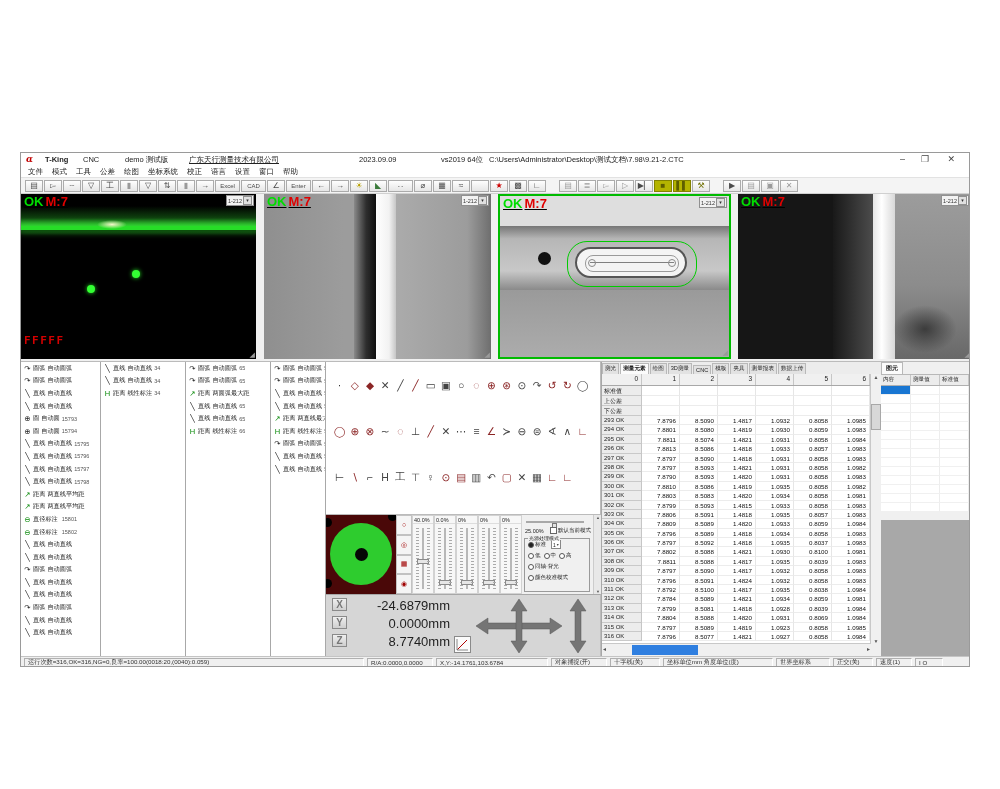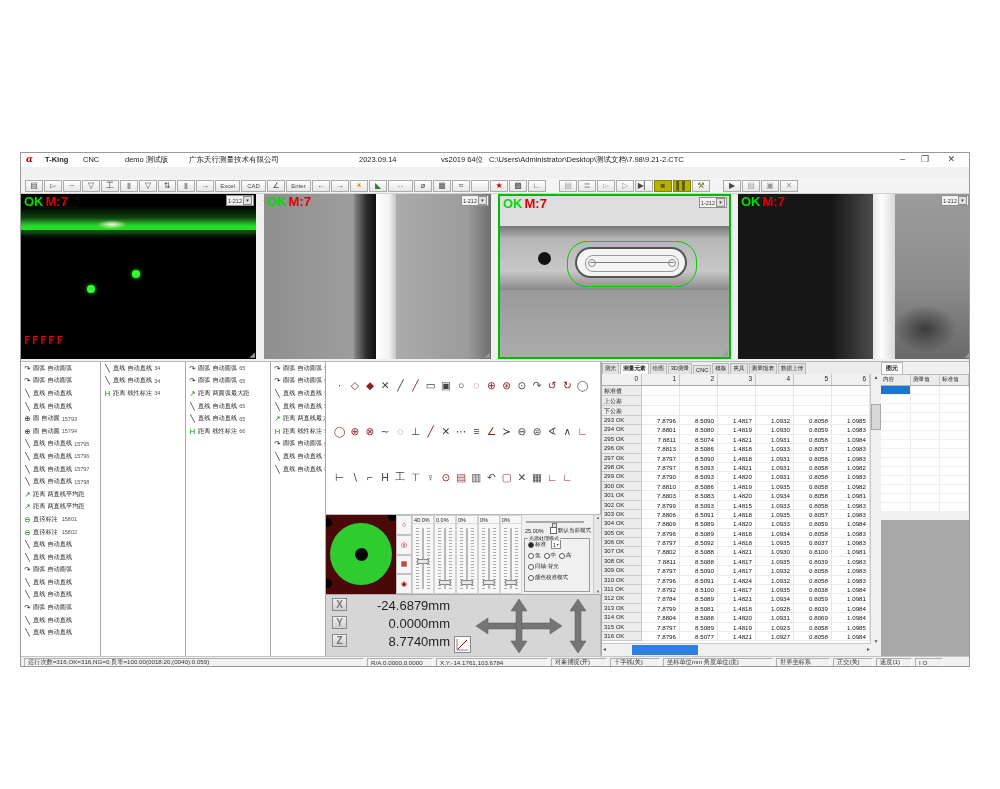--- a/index.html
+++ b/index.html
@@ -4,21 +4,21 @@
 <style>
   html,body{margin:0;padding:0;background:#fff;}
   .canvas{position:relative;width:1000px;height:789px;background:#fff;overflow:hidden;
           font-family:"Liberation Sans",sans-serif;-webkit-font-smoothing:antialiased;}
   .app{position:absolute;left:20px;top:152px;width:950px;height:515px;background:#f0f0f0;
        border:1px solid #9a9a9a;box-sizing:border-box;overflow:hidden;}
   
   .titlebar{position:absolute;left:0;top:0;width:100%;height:14px;background:#ffffff;font-size:7.5px;color:#222;}
   .titlebar span{position:absolute;top:2px;white-space:nowrap;}
   .logo{left:5px;color:#c00000;font-style:italic;font-weight:bold;font-family:"DejaVu Serif",serif;font-size:9px;top:1px!important;}
-  .t-app{left:24px;font-weight:bold;} .t-sub{left:62px;} .t-ed{left:104px;} .t-co{left:168px;}
+  .t-app{left:24px;font-weight:bold;} .t-sub{left:62px;} .t-ed{left:104px;} .t-co{left:168px;text-decoration:underline;}
   .t-date{left:338px;} .t-build{left:420px;} .t-file{left:468px;max-width:270px;overflow:hidden;}
   .wc{font-size:9px;color:#444;top:1px!important;cursor:default;}
   .wc-min{left:auto;right:64px;} .wc-max{left:auto;right:40px;} .wc-close{left:auto;right:14px;}
   
   .menubar{position:absolute;left:0;top:14px;width:100%;height:11px;background:#fff;border-bottom:1px solid #e2e2e2;
            display:flex;align-items:center;gap:9px;padding-left:7px;font-size:7.5px;color:#222;box-sizing:border-box;}
   
   .toolbar{position:absolute;left:0;top:25px;width:100%;height:16px;background:#f4f4f4;border-bottom:1px solid #d0d0d0;
            display:flex;align-items:center;padding-left:4px;box-sizing:border-box;}
   .tb{width:18px;height:12px;border:1px solid #ababab;background:linear-gradient(#fefefe,#e6e6e6);
@@ -26,21 +26,21 @@
       color:#4a4a4a;box-sizing:border-box;overflow:hidden;flex:none;}
   .tbt{width:auto;min-width:25px;padding:0 2px;font-size:6px;}
   .tbo{background:#b4b400;border-color:#828200;color:#5e5e00;}
   
   .cam{position:absolute;top:41px;height:165px;overflow:hidden;background:#000;}
   .cam1{left:0;width:235px;}
   .cam2{left:243px;width:227px;background:linear-gradient(to right,#8f8f8f,#9c9c9c 35%);}
   .cam3{left:477px;width:233px;background:#c2c2c2;border:2px solid #00bb00;box-sizing:border-box;}
   .cam4{left:717px;width:233px;background:#161616;}
   .cam div{position:absolute;}
-  .cam-label{left:3px;top:0;font-weight:bold;font-size:13px;white-space:nowrap;}
+  .cam-label{left:3px;top:0;font-weight:bold;font-size:13px;white-space:nowrap;text-decoration:underline;}
   .ok{color:#00dd00;} .m{color:#e00000;margin-left:2px;}
   .cam-dd{right:2px;top:1px;height:9px;background:#f2f2f2;border:1px solid #909090;font-size:5.5px;
           display:flex;align-items:center;padding:0 1px;color:#333;}
   .cam-dd .db{display:inline-block;width:7px;height:7px;border:1px solid #909090;background:#e0e0e0;
               margin-left:1px;text-align:center;line-height:6px;font-size:5px;}
   .grip{right:1px;bottom:0;font-size:7px;color:#9a9a9a;}
   .cam-ov{left:3px;bottom:12px;color:#d40000;font-size:11px;font-weight:bold;letter-spacing:1.5px;
           font-family:"DejaVu Sans Mono",monospace;}
   
   .c1-glow{left:0;top:12px;width:100%;height:20px;background:linear-gradient(to bottom,rgba(0,60,0,0),rgba(30,130,30,.5) 60%,rgba(50,210,50,.95));}
@@ -172,28 +172,41 @@
 
 <div class="canvas">
   <div class="app">
 
     <div class="titlebar">
       <span class="logo">α</span>
       <span class="t-app">T-King</span>
       <span class="t-sub">CNC</span>
       <span class="t-ed">demo 测试版</span>
       <span class="t-co">广东天行测量技术有限公司</span>
-      <span class="t-date">2023.09.14</span>
+      <span class="t-date">2023.09.09</span>
       <span class="t-build">vs2019 64位</span>
       <span class="t-file">C:\Users\Administrator\Desktop\测试文档\7.98\9.21-2.CTC</span>
       <span class="wc wc-min">–</span>
       <span class="wc wc-max">❐</span>
       <span class="wc wc-close">✕</span>
     </div>
 
+    <div class="menubar" id="menubar">
+        <span class="mi">文件</span>
+        <span class="mi">模式</span>
+        <span class="mi">工具</span>
+        <span class="mi">公差</span>
+        <span class="mi">绘图</span>
+        <span class="mi">坐标系统</span>
+        <span class="mi">校正</span>
+        <span class="mi">语言</span>
+        <span class="mi">设置</span>
+        <span class="mi">窗口</span>
+        <span class="mi">帮助</span>
+      </div>
     <div class="toolbar" id="toolbar">
         <span class="tb">▤</span>
         <span class="tb">▻</span>
         <span class="tb">╌</span>
         <span class="tb">▽</span>
         <span class="tb">工</span>
         <span class="tb" style="color: rgb(154, 154, 154);">▮</span>
         <span class="tb">▽</span>
         <span class="tb">⇅</span>
         <span class="tb" style="color: rgb(154, 154, 154);">▮</span>

